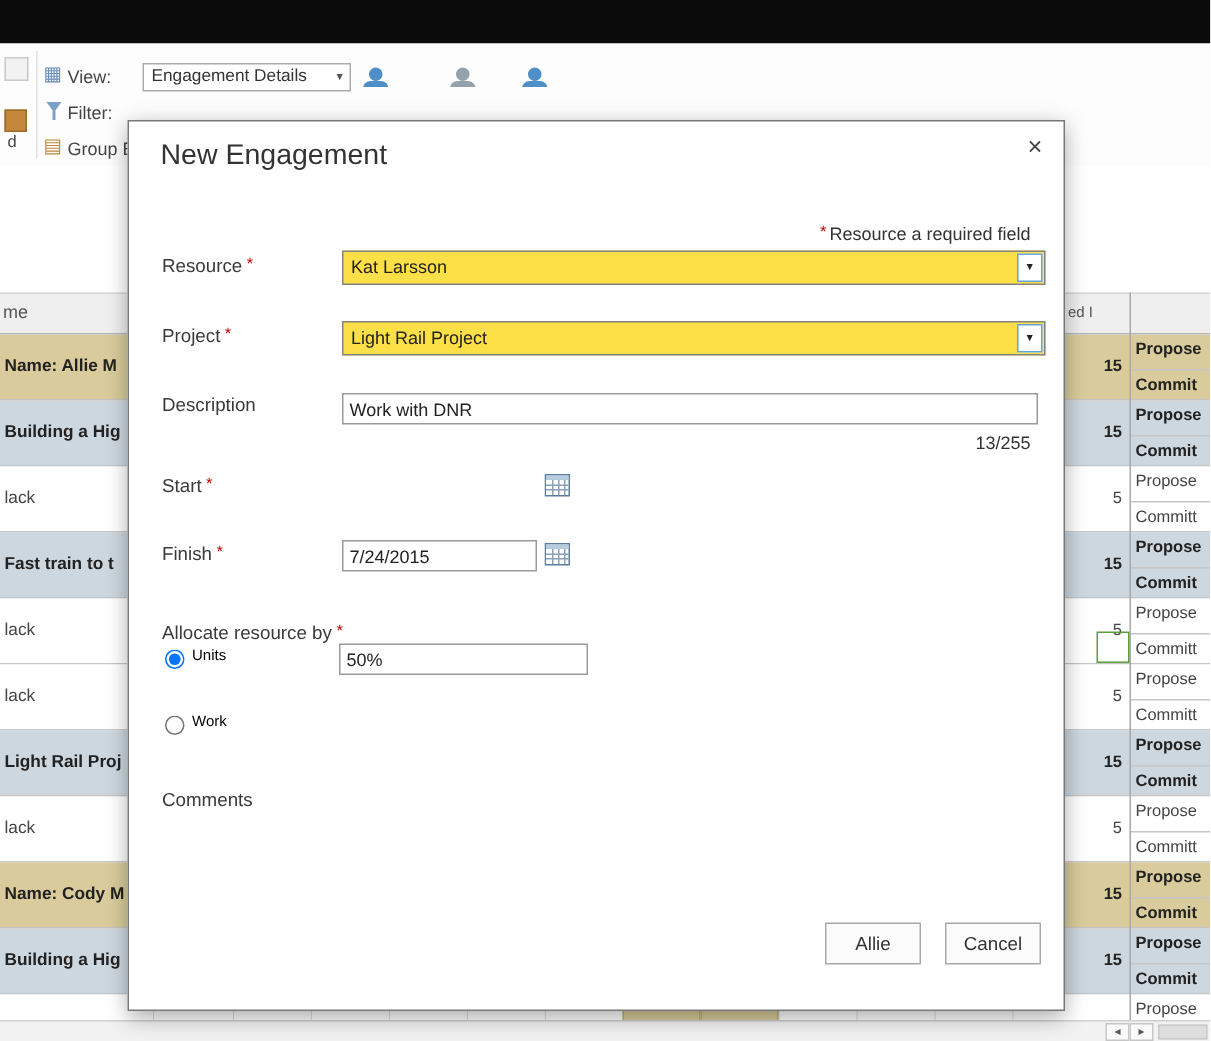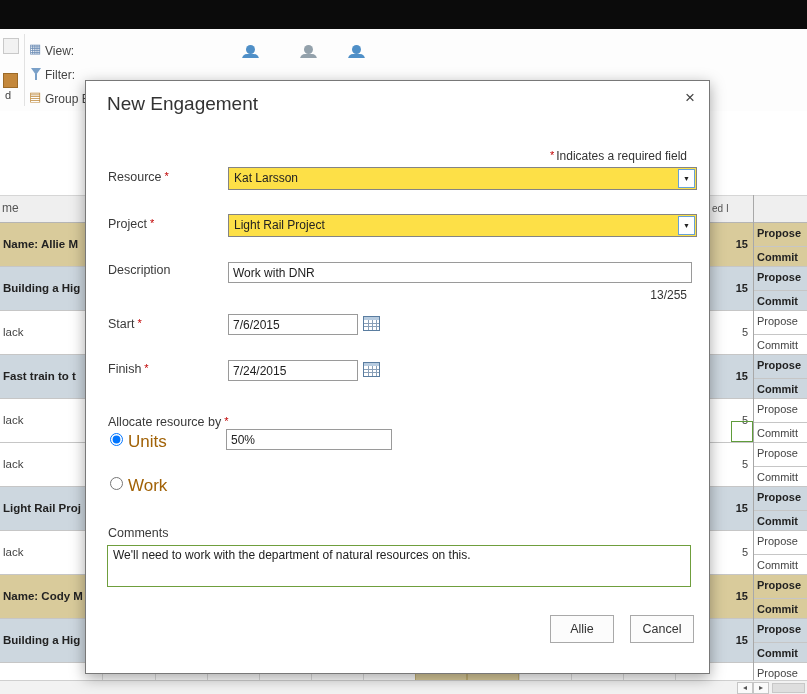--- a/index.html
+++ b/index.html
@@ -69,41 +69,45 @@
   .m-close{position:absolute;right:10px;top:5px;font-size:17px;color:#444;cursor:pointer;padding:2px 4px;}
   .m-req{position:absolute;right:22px;top:68px;font-size:12px;color:#333;}
   .req{color:#c00000;margin:0 2px 0 3px;font-size:11px;vertical-align:top;}
   .flabel{position:absolute;left:22px;font-size:12.5px;color:#3a3a3a;}
   .fselect{position:absolute;left:142px;width:462px;height:21px;border:1px solid #848484;background:#fde047;font-size:12px;color:#222;line-height:20px;padding-left:5px;box-sizing:content-box;cursor:default;}
   .sel-arrow{position:absolute;right:1px;top:1px;width:17px;height:19px;border:1px solid #66a1d8;box-sizing:border-box;text-align:center;font-size:7px;color:#222;line-height:17px;background:#fff;}
   .ftext{position:absolute;left:142px;height:19px;border:1px solid #9a9a9a;font-size:12px;color:#222;padding:0 4px;font-family:"Liberation Sans",sans-serif;}
   .m-counter{position:absolute;right:22px;top:207px;font-size:12px;color:#333;}
   .calicon{position:absolute;left:277px;width:17px;height:17px;cursor:pointer;}
   .fradio{position:absolute;left:24px;width:13px;height:13px;margin:0;}
-  .rlabel{position:absolute;left:42px;font-size:17px;color:#a16207;}
+  .rlabel{position:absolute;left:42px;font-size:10px;color:#000000;}
   .fcomments{position:absolute;left:21px;top:464px;width:572px;height:36px;border:1px solid #6f9e3d;font-size:12px;color:#222;padding:2px 5px;resize:none;overflow:hidden;font-family:"Liberation Sans",sans-serif;outline:none;}
   .mbtn{position:absolute;top:534px;height:28px;background:#fcfcfc;border:1px solid #a9a9a9;font-size:12.5px;color:#333;font-family:"Liberation Sans",sans-serif;cursor:pointer;}
   .b-accept{left:464px;width:64px;}
   .b-cancel{left:544px;width:64px;}
 </style>
 </head>
 <body>
 
 <div id="screen">
 
   <div class="topbar"></div>
 
   <div class="ribbon">
     <div class="rb-doc-icon"></div>
     <div class="rb-orange-icon"></div>
     <div class="rb-letter">d</div>
     <div class="rb-sep"></div>
 
     <span class="rb-view-icon">▦</span>
     <div class="rb-label" style="left:45px;top:15px;">View:</div>
+    <div class="rb-dropdown">
+      <span>Engagement Details</span>
+      <span class="caret">▼</span>
+    </div>
 
     <div class="funnel"></div>
     <div class="rb-label" style="left:45px;top:39px;">Filter:</div>
 
     <span class="rb-group-icon">▤</span>
     <div class="rb-label" style="left:45px;top:63px;">Group By:</div>
 
     <div class="sliver blue" style="left:238px;">
         <div class="head"></div>
         <div class="torso"></div>
@@ -237,40 +241,39 @@
   <div class="hscroll">
     <div class="sbtn sb-left">◂</div>
     <div class="sbtn sb-right">▸</div>
     <div class="sthumb"></div>
   </div>
 
   <div class="modal">
     <div class="m-title">New Engagement</div>
     <div class="m-close">×</div>
 
-    <div class="m-req"><span class="req">*</span><span>Indicates a required field</span></div>
+    <div class="m-req"><span class="req">*</span><span>Resource a required field</span></div>
 
     <div class="flabel" style="top:89px;"><span>Resource</span><span class="req">*</span></div>
     <div class="fselect" style="top:86px;">
       <span>Kat Larsson</span>
       <span class="sel-arrow">▼</span>
     </div>
 
     <div class="flabel" style="top:136px;"><span>Project</span><span class="req">*</span></div>
     <div class="fselect" style="top:133px;">
       <span>Light Rail Project</span>
       <span class="sel-arrow">▼</span>
     </div>
 
     <div class="flabel" style="top:182px;">Description</div>
     <input class="ftext" style="top: 181px; width: 454px;" value="Work with DNR">
     <div class="m-counter">13/255</div>
 
     <div class="flabel" style="top:236px;"><span>Start</span><span class="req">*</span></div>
-    <input class="ftext" style="top: 233px; width: 120px;" value="7/6/2015">
     <span class="calicon" style="top:234px;">
       <svg width="17" height="17" viewBox="0 0 17 17">
           <rect x="0.5" y="1.5" width="16" height="14" fill="#ffffff" stroke="#5a7da0"></rect>
           <rect x="1" y="2" width="15" height="3" fill="#b8cce0"></rect>
           <path stroke="#8aa0b8" fill="none" d="M1 8.5h15M1 11.5h15M5.5 5v10M9.5 5v10M13.5 5v10"></path>
         </svg>
     </span>
 
     <div class="flabel" style="top:281px;"><span>Finish</span><span class="req">*</span></div>
     <input class="ftext" style="top: 279px; width: 120px;" value="7/24/2015">
@@ -285,19 +288,18 @@
     <div class="flabel" style="top:334px;"><span>Allocate resource by</span><span class="req">*</span></div>
 
     <input type="radio" name="allocby" class="fradio" style="top: 352px;" checked="">
     <div class="rlabel" style="top:351px;">Units</div>
     <input class="ftext" style="top: 348px; left: 140px; width: 156px;" value="50%">
 
     <input type="radio" name="allocby" class="fradio" style="top: 396px;">
     <div class="rlabel" style="top:395px;">Work</div>
 
     <div class="flabel" style="top:445px;">Comments</div>
-    <textarea class="fcomments" style="">We'll need to work with the department of natural resources on this.</textarea>
 
     <button class="mbtn b-accept">Allie</button>
     <button class="mbtn b-cancel">Cancel</button>
   </div>
 
 </div>
 
 </body></html>

